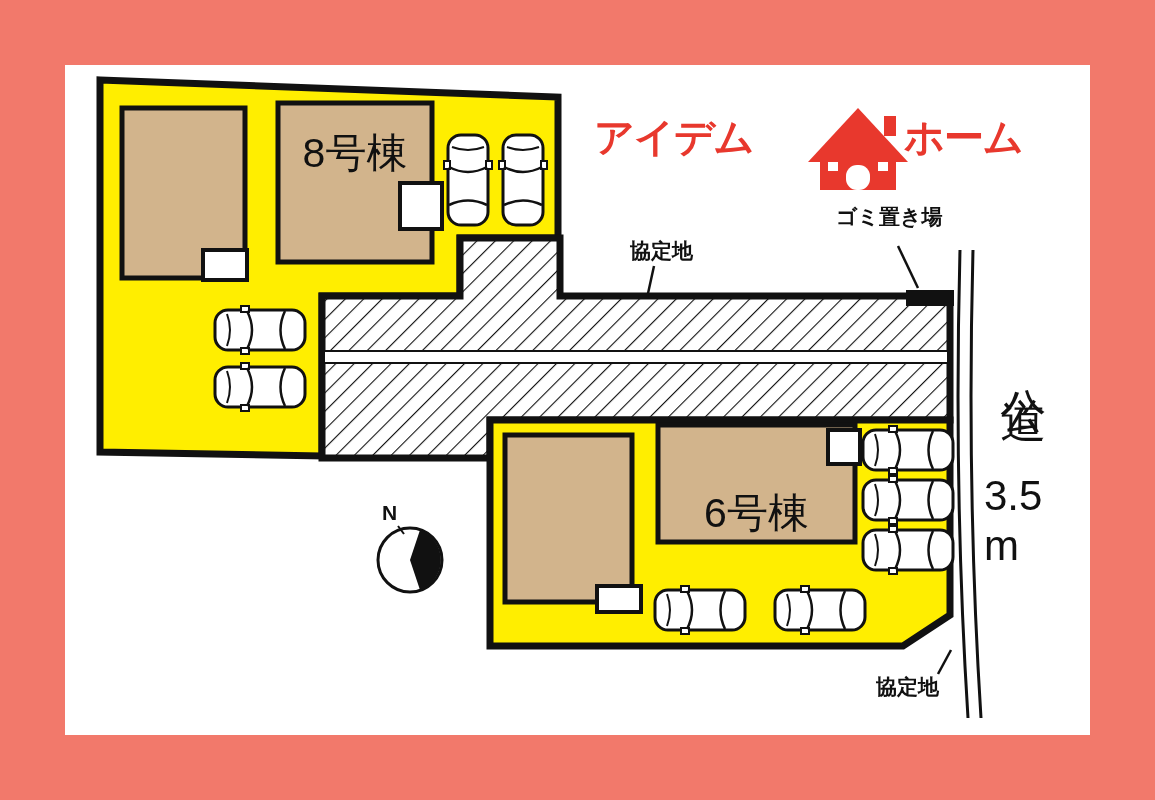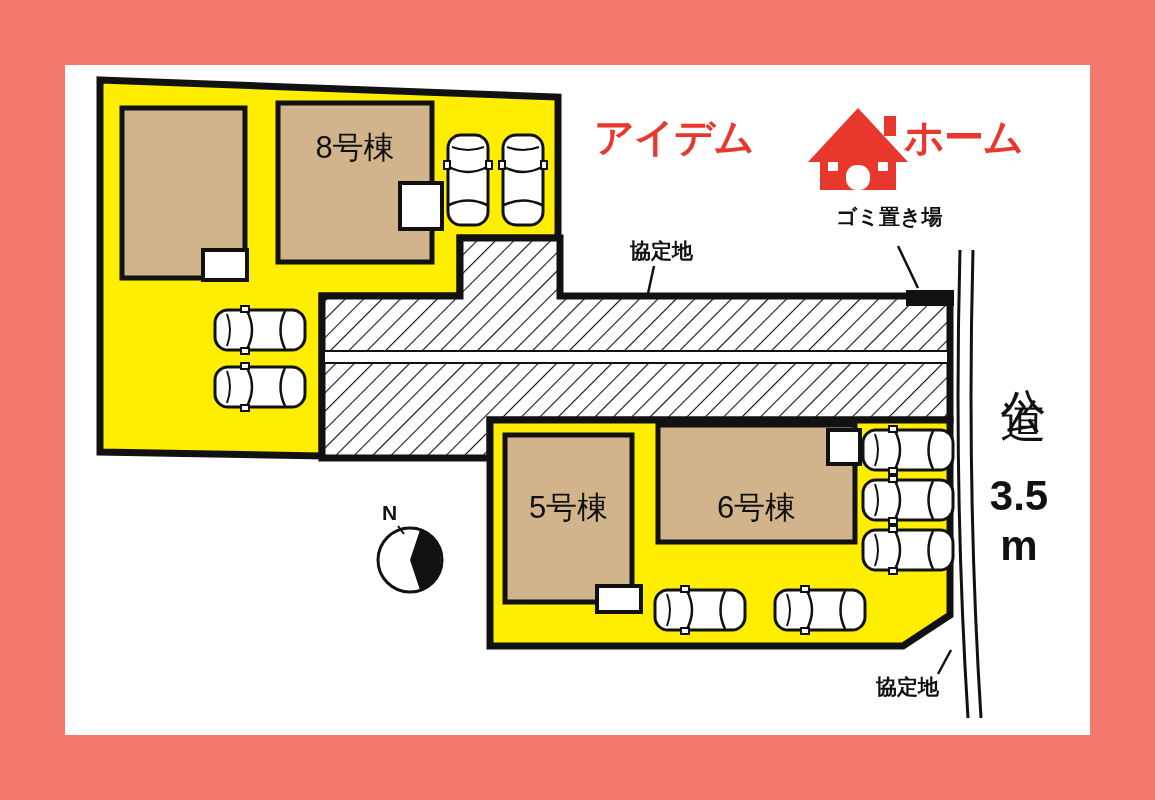--- a/index.html
+++ b/index.html
@@ -9,27 +9,27 @@
     background:var(--frame,#f2796b);
     overflow:hidden;
     font-family:"Liberation Sans","DejaVu Sans",sans-serif;
   }
   #canvas{
     position:absolute;left:65px;top:65px;width:1025px;height:670px;
     background:var(--canvas,#ffffff);
   }
   svg.plan{position:absolute;left:0;top:0;width:1155px;height:800px;}
   .lbl{position:absolute;color:#111;white-space:nowrap;line-height:1.05;}
-  .b-label{text-align:center;font-size:31px;font-weight:500;}
+  .b-label{text-align:center;font-size:41px;font-weight:500;}
   .small-label{font-size:21px;font-weight:700;}
   .road-label{
     font-size:46px;font-weight:500;
     writing-mode:vertical-rl;text-orientation:upright;letter-spacing:10px;
   }
-  .width-label{font-size:42px;font-weight:700;text-align:center;width:70px;}
+  .width-label{font-size:42px;font-weight:400;width:70px;}
   .north-label{font-size:21px;font-weight:700;}
   .logo-text{font-size:40px;font-weight:700;color:var(--logo_red,#e8382d);letter-spacing:-1px;}
 </style>
 </head>
 <body>
 
 <div id="stage">
 
   <div id="canvas"></div>
 
@@ -100,21 +100,20 @@
       <rect x="846" y="165" width="24" height="25" rx="11" fill="#ffffff"></rect>
       <rect x="828" y="162" width="10" height="9" fill="#ffffff"></rect>
       <rect x="878" y="162" width="10" height="9" fill="#ffffff"></rect>
     </g>
   </svg>
 
   <div class="lbl logo-text" style="left:594px;top:116px;">アイデム</div>
   <div class="lbl logo-text" style="left:904px;top:116px;">ホーム</div>
 
   <div class="lbl b-label" style="left:278px;top:132px;width:154px;">8号棟</div>
-  <div class="lbl b-label" style="left:505px;top:492px;width:127px;">5号棟</div>
   <div class="lbl b-label" style="left:658px;top:492px;width:197px;">6号棟</div>
 
   <div class="lbl small-label" style="left:630px;top:240px;">協定地</div>
   <div class="lbl small-label" style="left:836px;top:206px;">ゴミ置き場</div>
   <div class="lbl small-label" style="left:876px;top:676px;">協定地</div>
 
   <div class="lbl road-label" style="left:1000px;top:352px;">公道</div>
   <div class="lbl width-label" style="left:984px;top:474px;">3.5</div>
   <div class="lbl width-label" style="left:984px;top:524px;">m</div>
 

